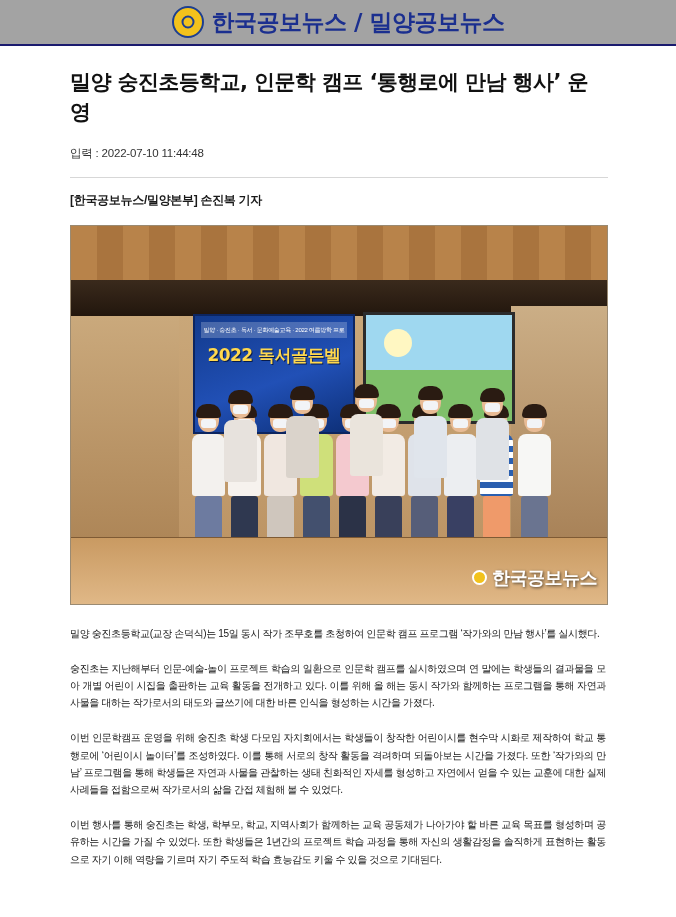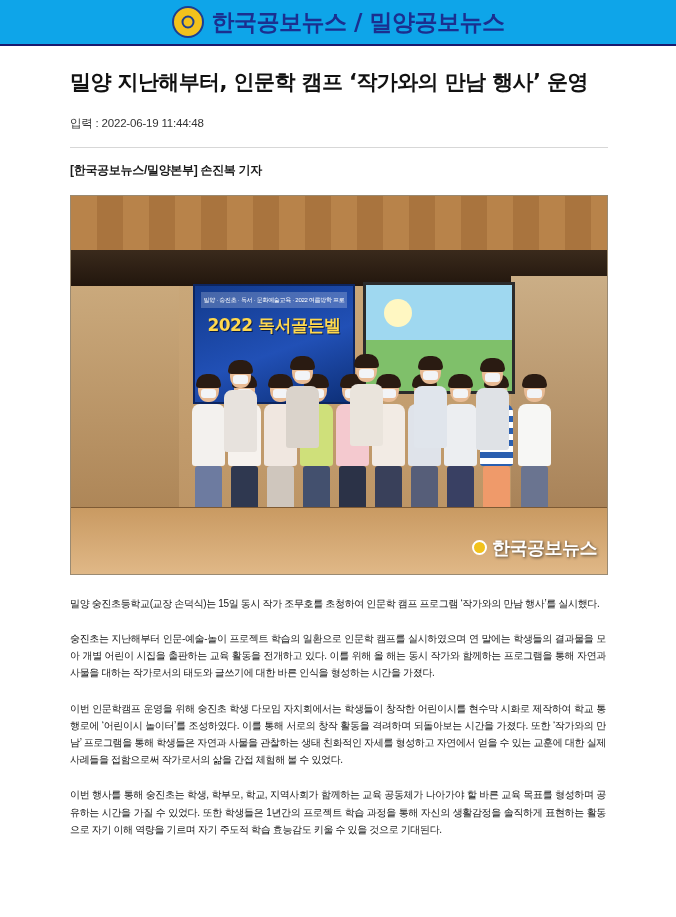--- a/index.html
+++ b/index.html
@@ -16,21 +16,21 @@
     position: relative;
   }
 
   
   .masthead {
     height: 44px;
     border-bottom: 2px solid #1a1a6e;
     display: flex;
     align-items: center;
     justify-content: center;
-    background: #0ea5e9;
+    background: #a3a3a3;
     position: relative;
   }
   .masthead-inner {
     display: flex;
     align-items: center;
     gap: 8px;
   }
   .logo-mark {
     width: 28px;
     height: 28px;
@@ -231,22 +231,22 @@
 <body>
 
 <div class="masthead">
   <div class="masthead-inner">
     <span class="logo-mark"></span>
     <span class="masthead-title">한국공보뉴스 / 밀양공보뉴스</span>
   </div>
 </div>
 
 <div class="article">
-  <h1 class="headline">밀양 지난해부터, 인문학 캠프 ‘작가와의 만남 행사’ 운영</h1>
-  <div class="meta-row">입력 : 2022-06-19 11:44:48</div>
+  <h1 class="headline">밀양 숭진초등학교, 인문학 캠프 ‘통행로에 만남 행사’ 운영</h1>
+  <div class="meta-row">입력 : 2022-07-10 11:44:48</div>
   <hr class="divider">
   <div class="byline">[한국공보뉴스/밀양본부] 손진복 기자</div>
 
   <div class="photo">
     <div class="wall-top"></div>
     <div class="wall-band"></div>
     <div class="wall-mid"></div>
     <div class="wall-left"></div>
     <div class="wall-right"></div>
 

